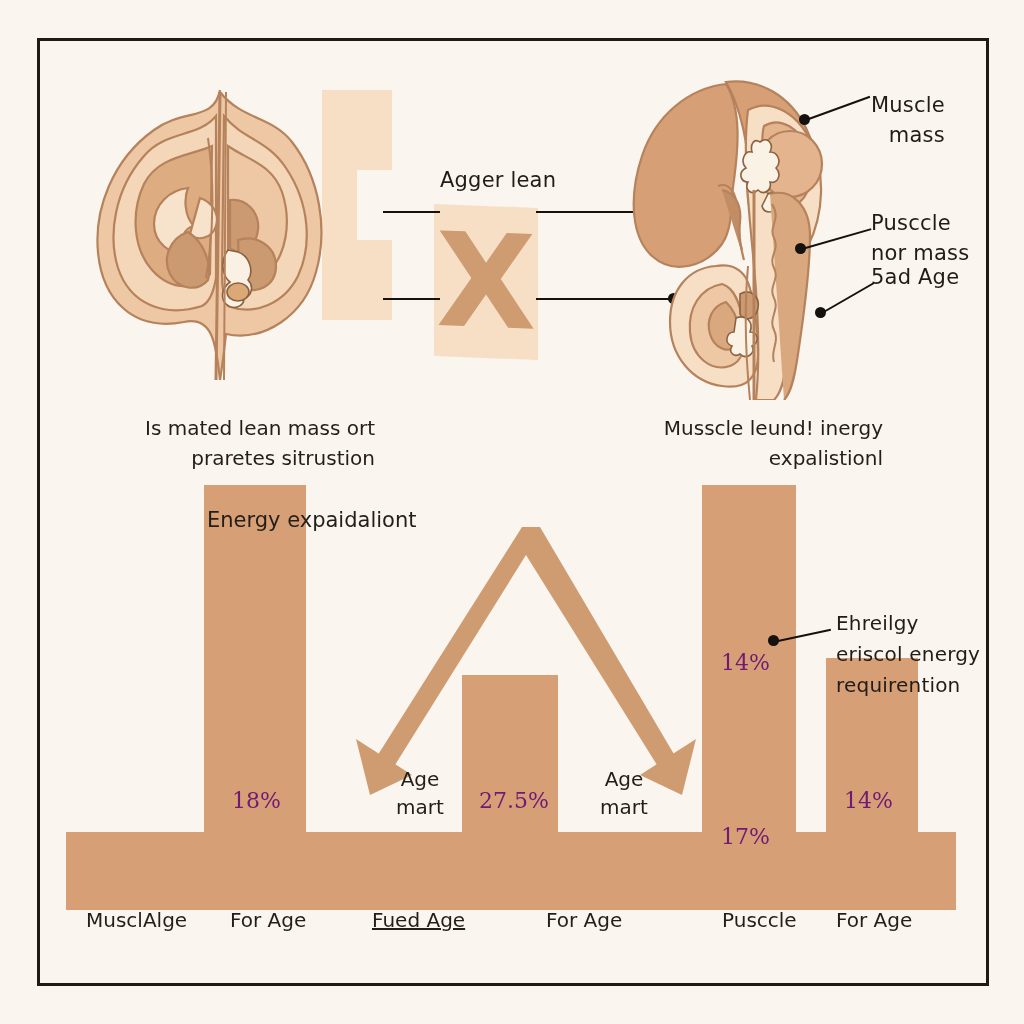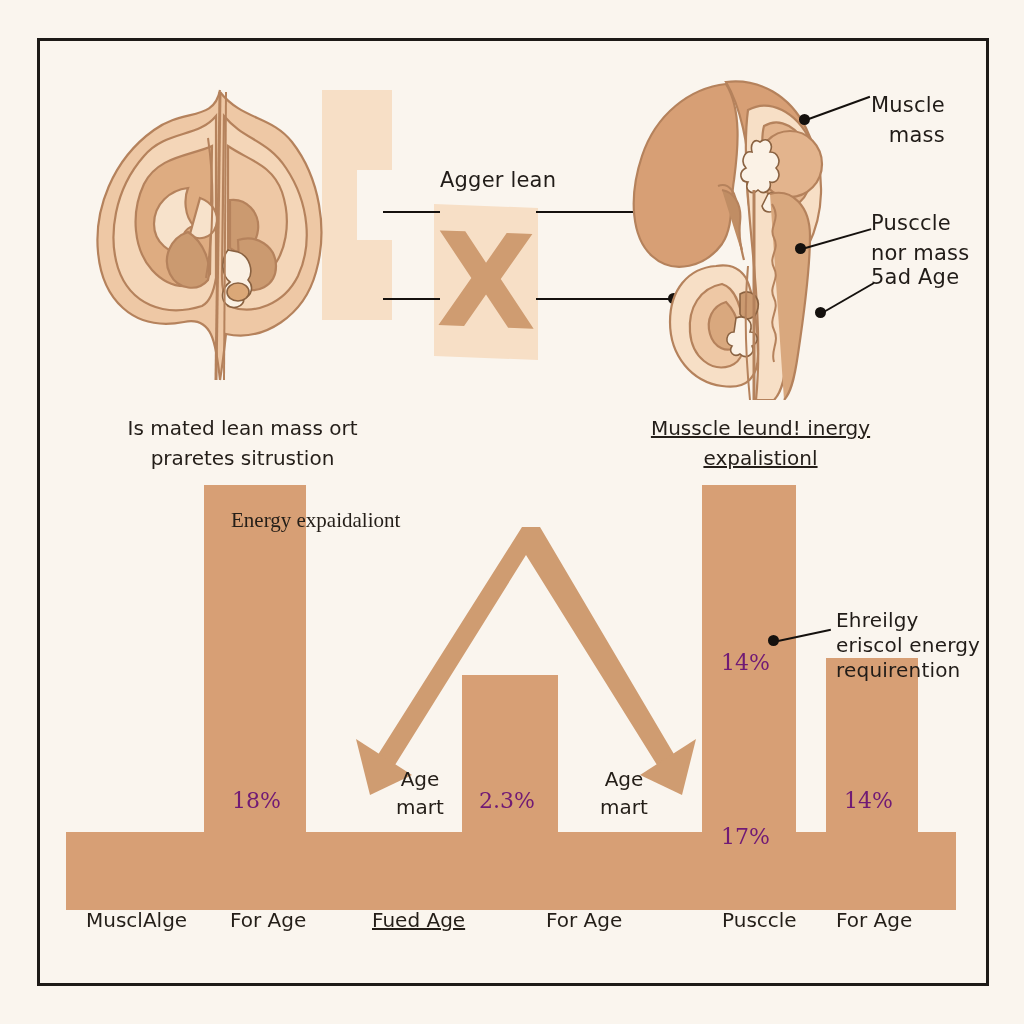--- a/index.html
+++ b/index.html
@@ -26,27 +26,27 @@
   
   .lbl{
     position:absolute;
     color:#211c18;
     font-size:21px;
     line-height:30px;
     letter-spacing:.2px;
     white-space:pre-line;
     font-family:"DejaVu Sans", sans-serif;
   }
-  .lbl.sm{font-size:20px;line-height:25px;}
+  .lbl.sm{font-size:20px;line-height:31px;}
   .caption{
     position:absolute;
     color:#241e19;
     font-size:20px;
     line-height:30px;
-    text-align:center;
+    text-align:right;
     white-space:pre-line;
     font-family:"DejaVu Sans", sans-serif;
   }
 
   
   .leader{position:absolute;background:#15110e;height:2px;transform-origin:0 50%;}
   .dot{position:absolute;width:11px;height:11px;border-radius:50%;background:#15110e;}
 
   
   .xcard{
@@ -198,45 +198,45 @@
   <div class="leader" style="left:802px;top:248px;width:72px;transform:rotate(-16deg);"></div>
   <div class="lbl" style="left:871px;top:208px;">Pusccle
 nor mass</div>
 
   <div class="dot" style="left:815px;top:307px;"></div>
   <div class="leader" style="left:822px;top:312px;width:60px;transform:rotate(-30deg);"></div>
   <div class="lbl" style="left:871px;top:262px;">5ad Age</div>
 
   <div class="caption" style="left:110px;top:413px;width:265px;">Is mated lean mass ort
 praretes sitrustion</div>
-  <div class="caption" style="left:638px;top:413px;width:245px;text-decoration:underline;">Musscle leund! inergy
+  <div class="caption" style="left:638px;top:413px;width:245px;">Musscle leund! inergy
 expalistionl</div>
 
   <div class="chart">
 
     <div class="baseline" style="width:890px;"></div>
 
     <div class="bar" style="left:138px;width:102px;height:425px;"></div>
     <div class="bar" style="left:396px;width:96px;height:235px;"></div>
     <div class="bar" style="left:636px;width:94px;height:425px;"></div>
     <div class="bar" style="left:760px;width:92px;height:252px;"></div>
 
     <div class="barpct" style="left:166px;top:308px;">18%</div>
-    <div class="barpct" style="left:413px;top:308px;">2.3%</div>
+    <div class="barpct" style="left:413px;top:308px;">27.5%</div>
     <div class="barpct" style="left:655px;top:170px;">14%</div>
     <div class="barpct" style="left:655px;top:308px;margin-top:36px;">17%</div>
     <div class="barpct" style="left:778px;top:308px;">14%</div>
 
     <svg class="abs" style="left:260px;top:45px;" width="400" height="285" viewBox="0 0 400 285">
       <path d="M196 2 L214 2 L352 236 L336 248 L200 30 L64 248 L48 236 Z" fill="#cf9c71"></path>
       <path d="M30 214 L86 250 L44 270 Z" fill="#cf9c71"></path>
       <path d="M370 214 L314 250 L356 270 Z" fill="#cf9c71"></path>
     </svg>
 
-    <div class="arrowlbl" style="left:165px;top:28px;font-family:Liberation Serif, serif;">Energy expaidaliont</div>
+    <div class="arrowlbl" style="left:141px;top:28px;">Energy expaidaliont</div>
 
     <div class="agemark" style="left:316px;top:285px;width:76px;">Age
 mart</div>
     <div class="agemark" style="left:520px;top:285px;width:76px;">Age
 mart</div>
   </div>
 
   <div class="dot" style="left:768px;top:635px;"></div>
   <div class="leader" style="left:778px;top:640px;width:54px;transform:rotate(-12deg);"></div>
   <div class="lbl sm" style="left:836px;top:608px;">Ehreilgy

